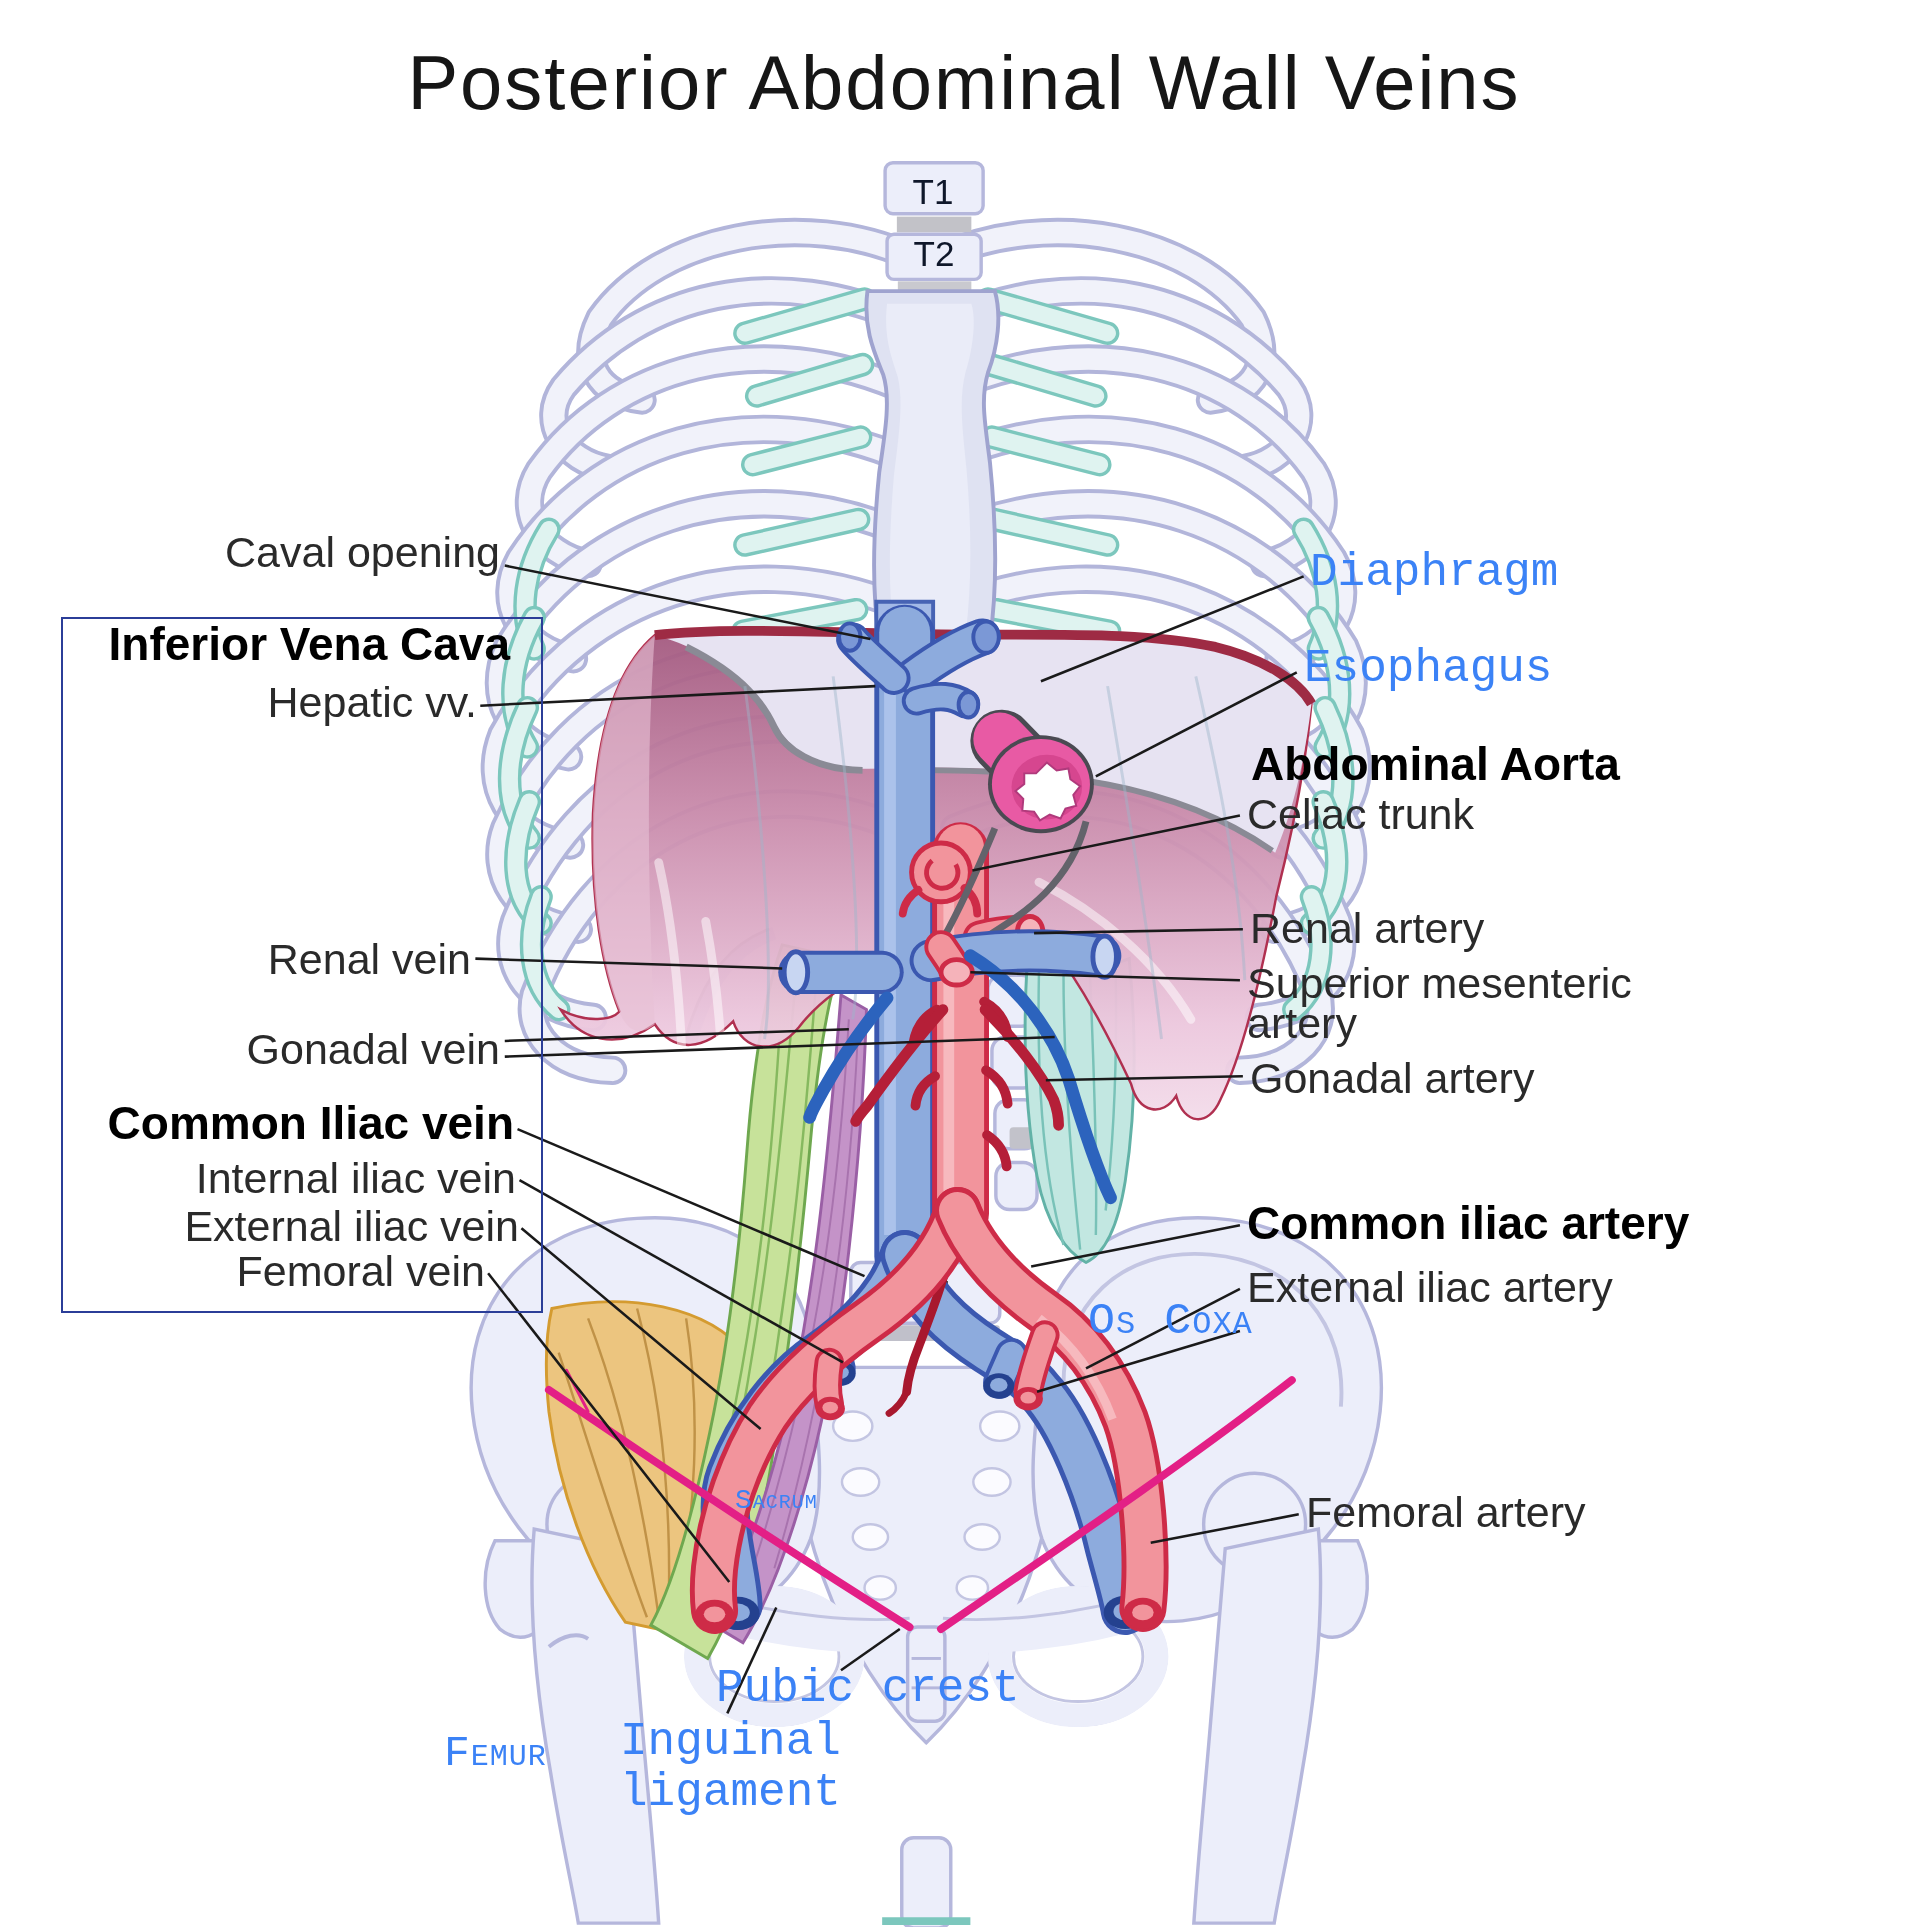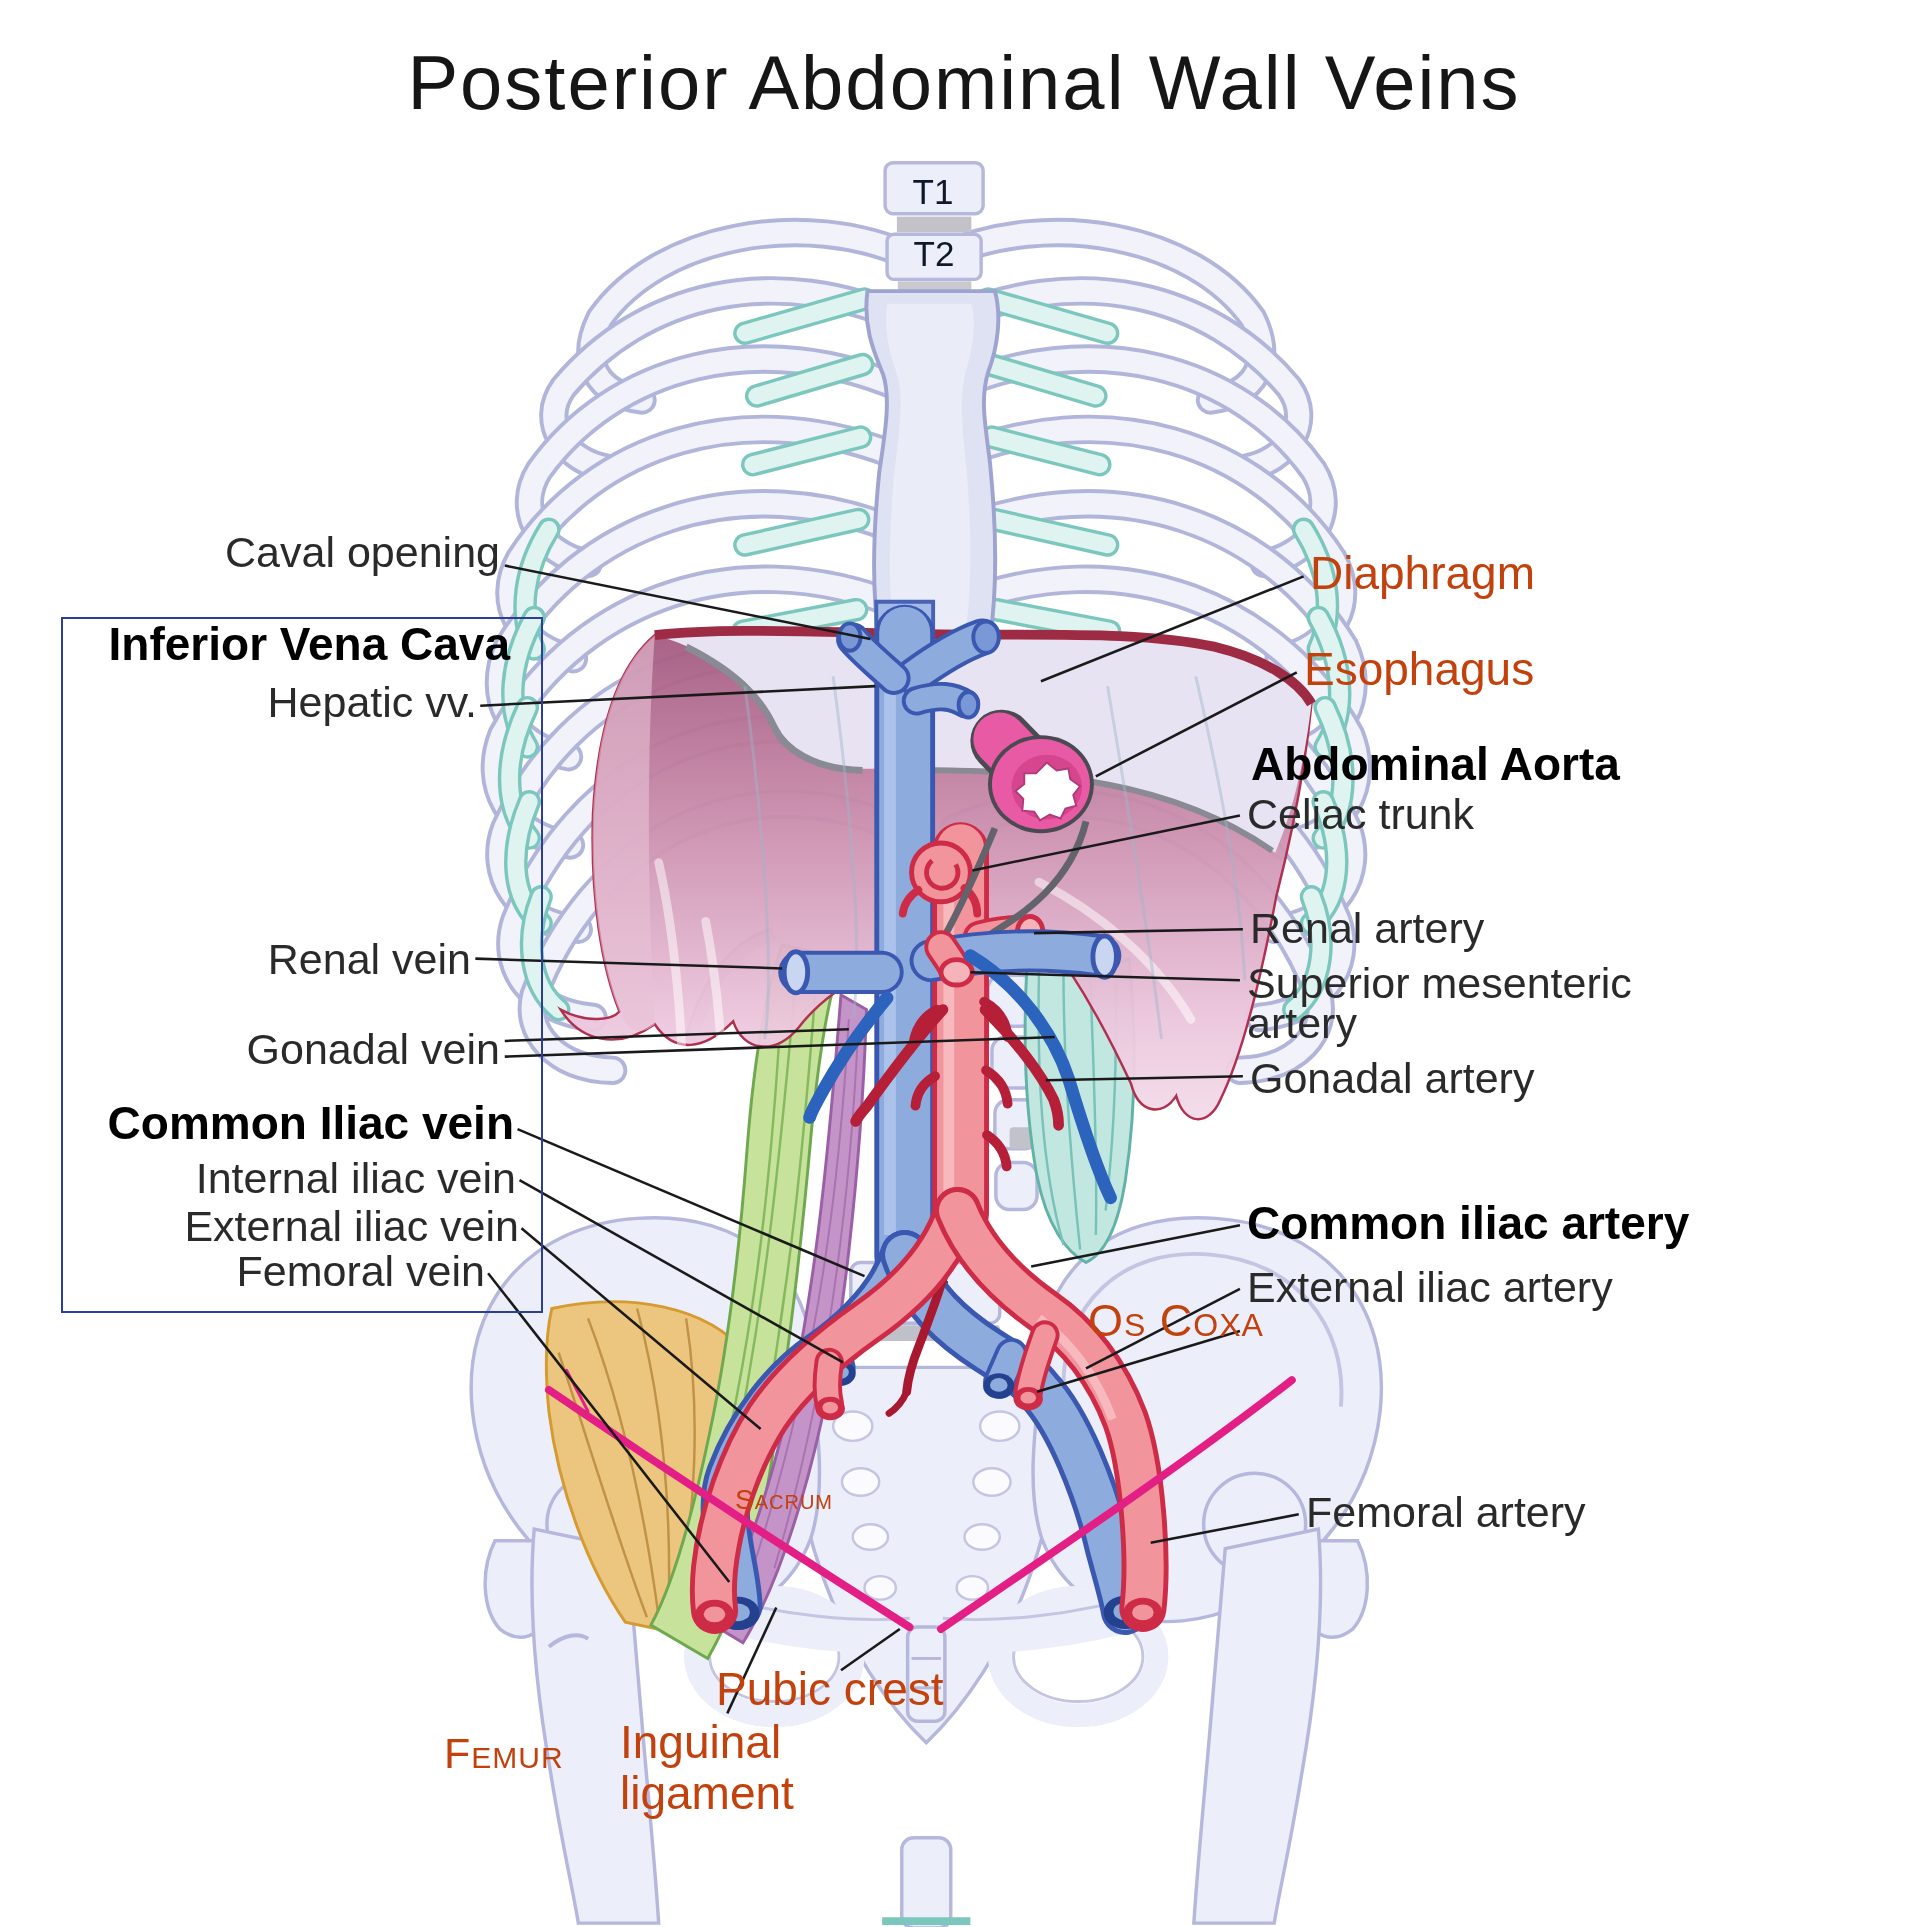--- a/index.html
+++ b/index.html
@@ -5,21 +5,21 @@
   html,body{margin:0;padding:0;background:#ffffff;}
   #stage{position:relative;width:1928px;height:1928px;background:#fff;overflow:hidden;
          font-family:"Liberation Sans",sans-serif;}
   #fig{position:absolute;left:0;top:0;}
   .ttl{position:absolute;left:0;right:0;top:39px;text-align:center;
        font:400 76px "Liberation Sans",sans-serif;color:#161616;letter-spacing:2px;}
   .lab{position:absolute;transform:translateY(-50%);white-space:nowrap;
        font:400 43px "Liberation Sans",sans-serif;color:#2a2a2a;}
   .rt{text-align:right;}
   .bold{font-weight:700;font-size:46px;color:#000000;}
-  .ser{font-family:Liberation Sans, sans-serif;font-size:46px;color:#c2410c;}
+  .ser{font-family:Liberation Mono, monospace;font-size:46px;color:#3b82f6;}
   .sc{font-variant:small-caps;letter-spacing:1px;}
   .blk{transform:none;white-space:normal;}
   .vlab{position:absolute;transform:translate(-50%,-50%);font:400 35px "Liberation Sans",sans-serif;color:#0f172a;}
   #ivcbox{position:absolute;left:61px;top:617px;width:478px;height:692px;
           border:2.9px solid #2b3e98;background:transparent;}
   
   .ro{fill:none;stroke:#b2b5da;stroke-width:30;stroke-linecap:round;}
   .ri{fill:none;stroke:#f1f2fa;stroke-width:22;stroke-linecap:round;}
   .co{fill:none;stroke:#7cc7bd;stroke-width:24;stroke-linecap:round;}
   .ci{fill:none;stroke:#dff3f0;stroke-width:17;stroke-linecap:round;}

